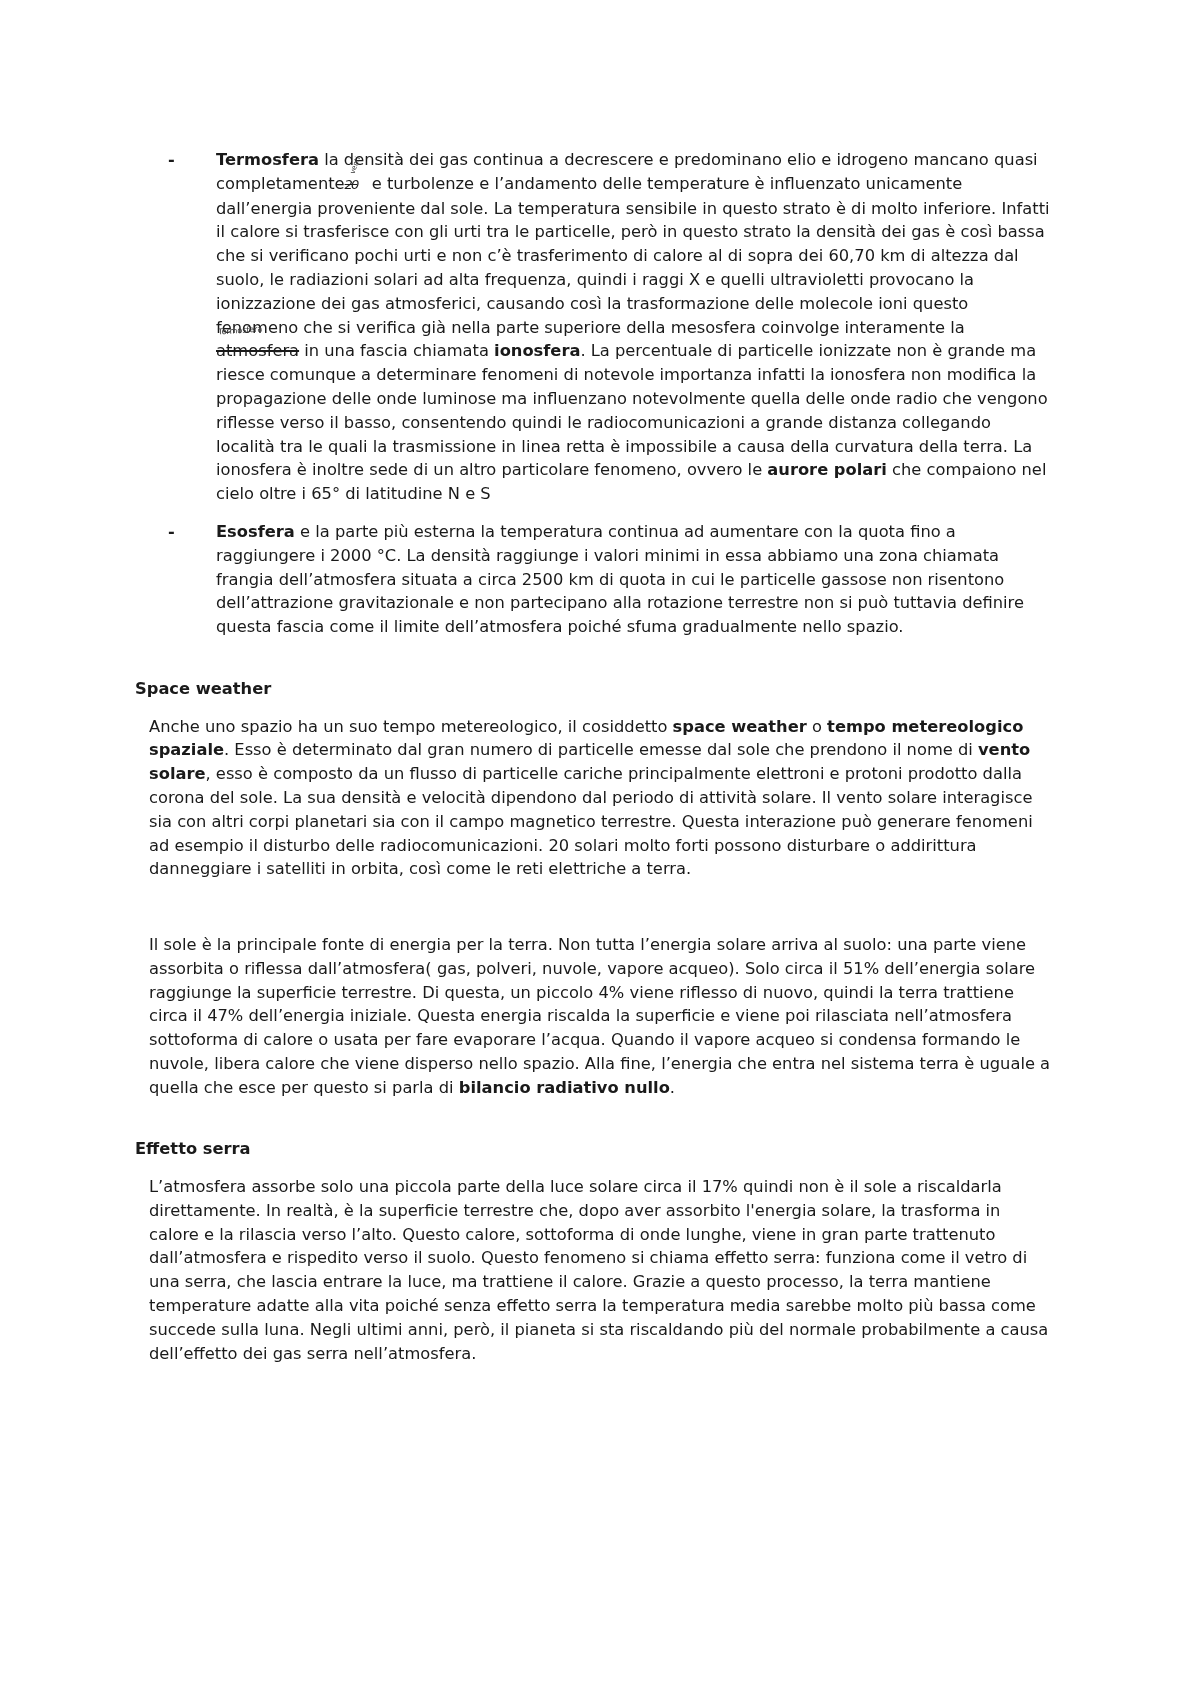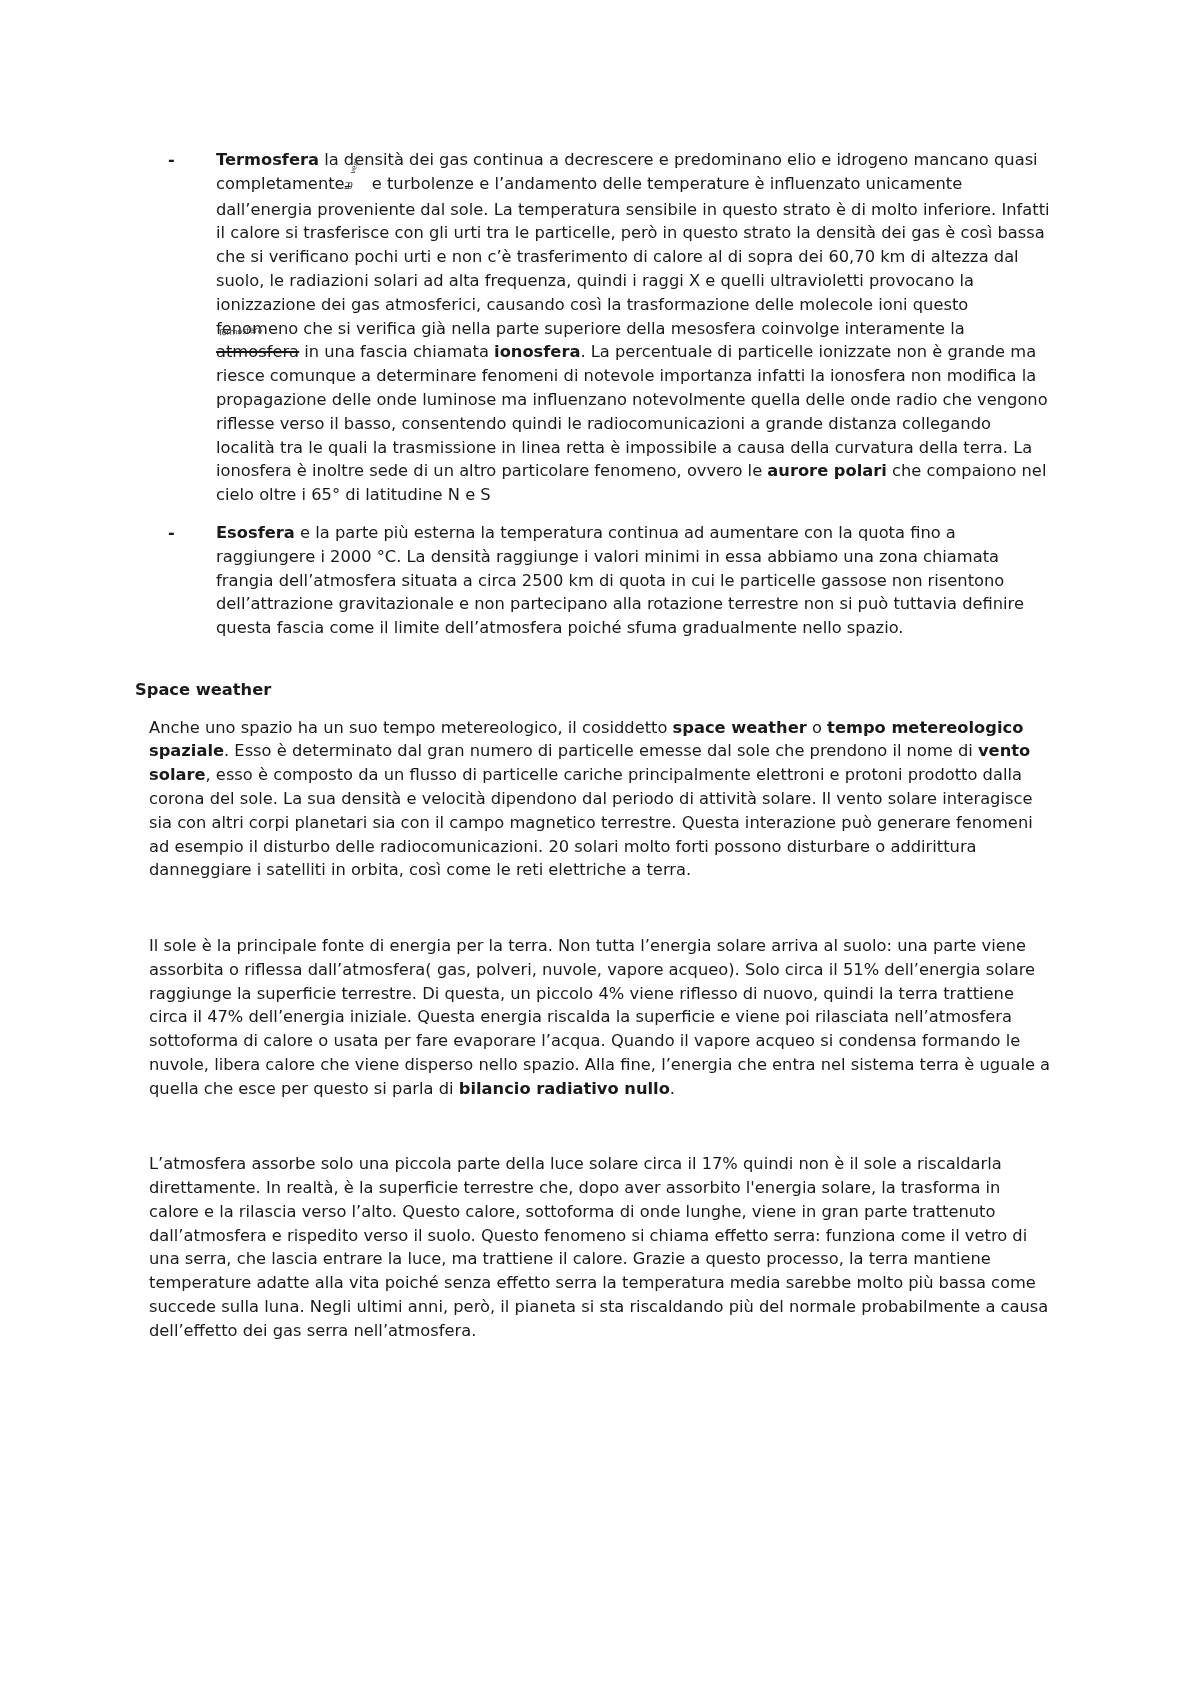--- a/index.html
+++ b/index.html
@@ -23,23 +23,22 @@
   .hw .scribble {
     text-decoration: line-through; text-decoration-thickness: 2px;
   }
   .hw .note {
     position: absolute; left: 2px; top: -12px; font-size: 8px; line-height: 8px;
     font-family: "DejaVu Sans", sans-serif; color: #333; white-space: nowrap;
     transform: rotate(-4deg);
   }
   .hw-num { position: relative; display: inline-block; width: 22px; }
   .hw-num .scribble {
-    font-size: 10px; text-decoration: line-through; letter-spacing: -2px;
+    font-size: 13px; text-decoration: line-through; letter-spacing: -2px;
     font-style: italic;
-    font-family: Liberation Serif, serif;
   }
   .hw-num .note {
     position: absolute; left: 2px; top: -10px; font-size: 7px; line-height: 7px;
     color: #333; transform: rotate(-70deg);
   }
 </style>
 </head>
 <body>
 
 <div class="page">
@@ -63,19 +62,20 @@
 
   <div class="gap"></div>
 
   <div class="section">
     <p><span>Il sole è la principale fonte di energia per la terra. Non tutta l’energia solare arriva al suolo: una parte viene assorbita o riflessa dall’atmosfera( gas, polveri, nuvole, vapore acqueo). Solo circa il 51% dell’energia solare raggiunge la superficie terrestre. Di questa, un piccolo 4% viene riflesso di nuovo, quindi la terra trattiene circa il 47% dell’energia iniziale. Questa energia riscalda la superficie e viene poi rilasciata nell’atmosfera sottoforma di calore o usata per fare evaporare l’acqua. Quando il vapore acqueo si condensa formando le nuvole, libera calore che viene disperso nello spazio. Alla fine, l’energia che entra nel sistema terra è uguale a quella che esce per questo si parla di </span><b>bilancio radiativo nullo</b><span>.</span></p>
   </div>
 
   <div class="gap"></div>
 
   <div class="section">
+    <h2>Effetto serra</h2>
     <p>L’atmosfera assorbe solo una piccola parte della luce solare circa il 17% quindi non è il sole a riscaldarla direttamente. In realtà, è la superficie terrestre che, dopo aver assorbito l'energia solare, la trasforma in calore e la rilascia verso l’alto. Questo calore, sottoforma di onde lunghe, viene in gran parte trattenuto dall’atmosfera e rispedito verso il suolo. Questo fenomeno si chiama effetto serra: funziona come il vetro di una serra, che lascia entrare la luce, ma trattiene il calore. Grazie a questo processo, la terra mantiene temperature adatte alla vita poiché senza effetto serra la temperatura media sarebbe molto più bassa come succede sulla luna. Negli ultimi anni, però, il pianeta si sta riscaldando più del normale probabilmente a causa dell’effetto dei gas serra nell’atmosfera.</p>
   </div>
 
   <div class="gap"></div>
 
 
 </div>
 
 </body></html>

